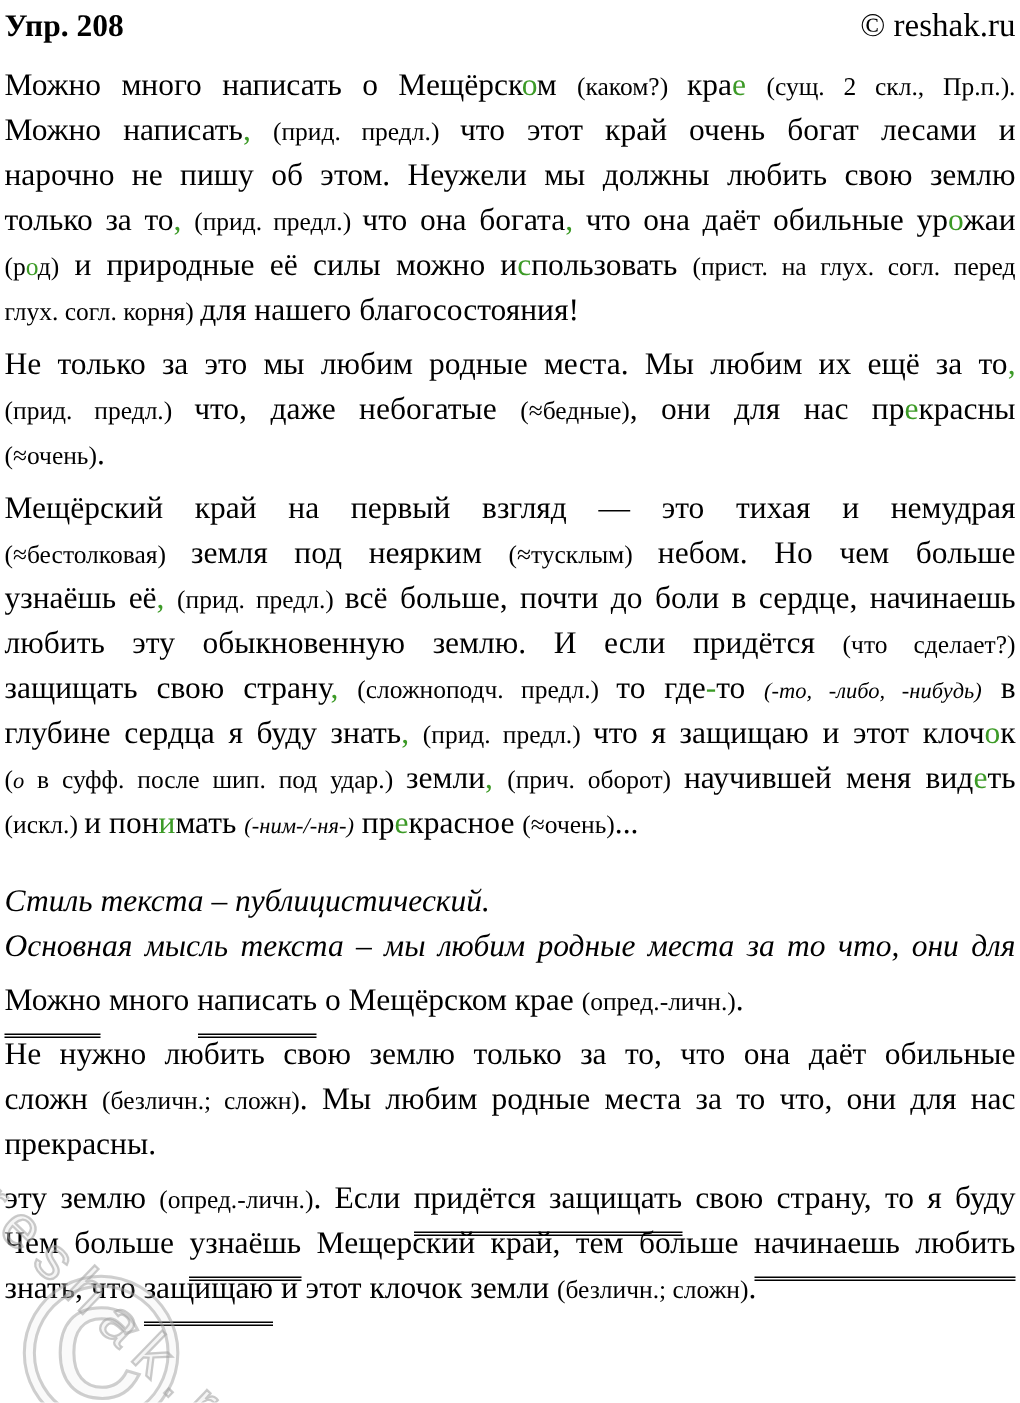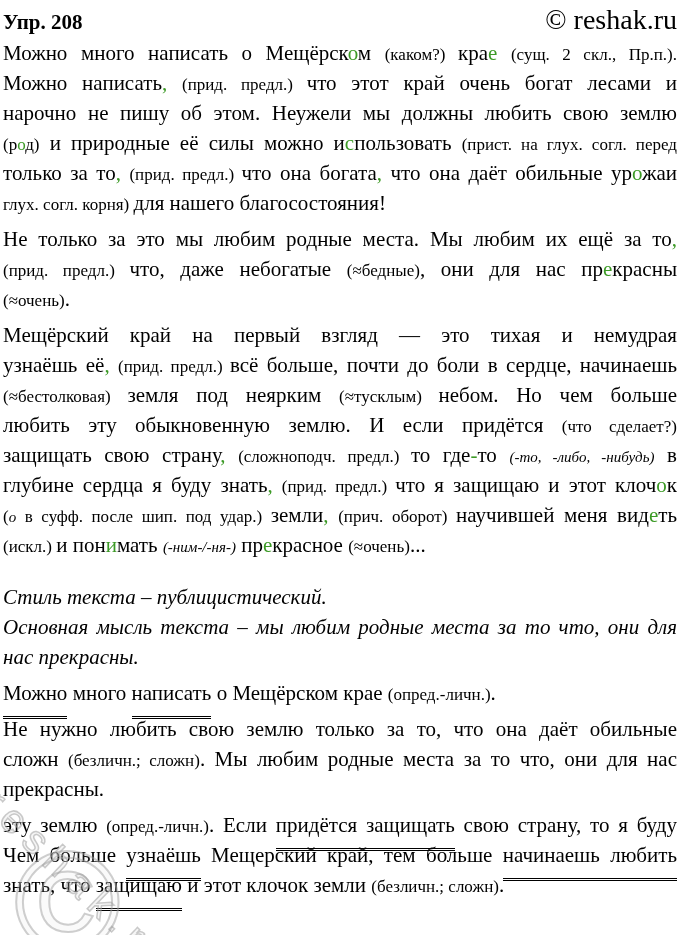--- a/index.html
+++ b/index.html
@@ -4,24 +4,24 @@
 <style>
   html,body{margin:0;padding:0;}
   body{
     width:680px;height:935px;overflow:hidden;position:relative;
     background:#ffffff;color:#000;
     font-family:"Liberation Serif","DejaVu Serif",serif;
   }
   .page{padding:4px 3px 0 3px;position:relative;}
   .header{display:flex;justify-content:space-between;align-items:baseline;margin-bottom:6px;}
   .ex{font-weight:bold;font-size:21px;}
-  .credit{font-size:28px;}
+  .credit{font-size:22px;}
   .para{margin:0 0 6px 0;}
   .gap-lg{margin-top:22px;}
-  .line{height:30px;line-height:22px;font-size:21px;}
+  .line{height:30px;line-height:40px;font-size:21px;}
   .line.j{text-align:justify;text-align-last:justify;}
   .seg-n{}
   .seg-a{font-size:17px;}
   .seg-g{color:var(--green,#3c9a26);}
   .seg-ag{color:var(--green,#3c9a26);font-size:17px;}
   .seg-ai{font-size:15px;font-style:italic;}
   .seg-it{font-style:italic;}
   .seg-u2{border-bottom:3px double #000;padding-bottom:11px;}
   .watermark{position:absolute;left:0;top:772px;width:250px;height:163px;pointer-events:none;z-index:2;overflow:visible;}
   .wm-text{
@@ -47,43 +47,42 @@
   <div class="header">
     <span class="ex">Упр. 208</span>
     <span class="credit">© reshak.ru</span>
   </div>
 
   <div class="content">
     <div class="para">
         <div class="line j"><span class="seg-n">Можно много написать о Мещёрск</span><span class="seg-g">о</span><span class="seg-n">м </span><span class="seg-a">(каком?) </span><span class="seg-n">кра</span><span class="seg-g">е</span><span class="seg-n"> </span><span class="seg-a">(сущ. 2 скл., Пр.п.).</span></div>
         <div class="line j"><span class="seg-n">Можно написать</span><span class="seg-g">,</span><span class="seg-n"> </span><span class="seg-a">(прид. предл.) </span><span class="seg-n">что этот край очень богат лесами и</span></div>
         <div class="line j"><span class="seg-n">нарочно не пишу об этом. Неужели мы должны любить свою землю</span></div>
+        <div class="line j"><span class="seg-n">только за то</span><span class="seg-g">,</span><span class="seg-n"> </span><span class="seg-a">(прид. предл.) </span><span class="seg-n">что она богата</span><span class="seg-g">,</span><span class="seg-n"> что она даёт обильные ур</span><span class="seg-g">о</span><span class="seg-n">жаи</span></div>
         <div class="line j"><span class="seg-a">(р</span><span class="seg-ag">о</span><span class="seg-a">д)</span><span class="seg-n"> и природные её силы можно и</span><span class="seg-g">с</span><span class="seg-n">пользовать </span><span class="seg-a">(прист. на глух. согл. перед</span></div>
-        <div class="line j"><span class="seg-n">только за то</span><span class="seg-g">,</span><span class="seg-n"> </span><span class="seg-a">(прид. предл.) </span><span class="seg-n">что она богата</span><span class="seg-g">,</span><span class="seg-n"> что она даёт обильные ур</span><span class="seg-g">о</span><span class="seg-n">жаи</span></div>
         <div class="line"><span class="seg-a">глух. согл. корня) </span><span class="seg-n">для нашего благосостояния!</span></div>
       </div>
     <div class="para">
         <div class="line j"><span class="seg-n">Не только за это мы любим родные места. Мы любим их ещё за то</span><span class="seg-g">,</span></div>
         <div class="line j"><span class="seg-a">(прид. предл.) </span><span class="seg-n">что, даже небогатые </span><span class="seg-a">(≈бедные)</span><span class="seg-n">, они для нас пр</span><span class="seg-g">е</span><span class="seg-n">красны</span></div>
         <div class="line"><span class="seg-a">(≈очень)</span><span class="seg-n">.</span></div>
       </div>
     <div class="para">
         <div class="line j"><span class="seg-n">Мещёрский край на первый взгляд — это тихая и немудрая</span></div>
+        <div class="line j"><span class="seg-a">(≈бестолковая) </span><span class="seg-n">земля под неярким </span><span class="seg-a">(≈тусклым) </span><span class="seg-n">небом. Но чем больше</span></div>
         <div class="line j"><span class="seg-n">узнаёшь её</span><span class="seg-g">,</span><span class="seg-n"> </span><span class="seg-a">(прид. предл.) </span><span class="seg-n">всё больше, почти до боли в сердце, начинаешь</span></div>
-        <div class="line j"><span class="seg-a">(≈бестолковая) </span><span class="seg-n">земля под неярким </span><span class="seg-a">(≈тусклым) </span><span class="seg-n">небом. Но чем больше</span></div>
         <div class="line j"><span class="seg-n">любить эту обыкновенную землю. И если придётся </span><span class="seg-a">(что сделает?)</span></div>
         <div class="line j"><span class="seg-n">защищать свою страну</span><span class="seg-g">,</span><span class="seg-n"> </span><span class="seg-a">(сложноподч. предл.) </span><span class="seg-n">то где</span><span class="seg-g">-</span><span class="seg-n">то </span><span class="seg-ai">(-то, -либо, -нибудь)</span><span class="seg-n"> в</span></div>
         <div class="line j"><span class="seg-n">глубине сердца я буду знать</span><span class="seg-g">,</span><span class="seg-n"> </span><span class="seg-a">(прид. предл.) </span><span class="seg-n">что я защищаю и этот клоч</span><span class="seg-g">о</span><span class="seg-n">к</span></div>
         <div class="line j"><span class="seg-a">(</span><span class="seg-ai">о</span><span class="seg-a"> в суфф. после шип. под удар.) </span><span class="seg-n">земли</span><span class="seg-g">,</span><span class="seg-n"> </span><span class="seg-a">(прич. оборот) </span><span class="seg-n">научившей меня вид</span><span class="seg-g">е</span><span class="seg-n">ть</span></div>
         <div class="line"><span class="seg-a">(искл.) </span><span class="seg-n">и пон</span><span class="seg-g">и</span><span class="seg-n">мать </span><span class="seg-ai">(-ним-/-ня-)</span><span class="seg-n"> пр</span><span class="seg-g">е</span><span class="seg-n">красное </span><span class="seg-a">(≈очень)</span><span class="seg-n">...</span></div>
       </div>
     <div class="para gap-lg">
         <div class="line"><span class="seg-it">Стиль текста – публицистический.</span></div>
         <div class="line j"><span class="seg-it">Основная мысль текста – мы любим родные места за то что, они для</span></div>
-        <div class="line"><span class="seg-it">нас прекрасны.</span></div>
       </div>
     <div class="para">
         <div class="line"><span class="seg-u2">Можно</span><span class="seg-n"> много </span><span class="seg-u2">написать</span><span class="seg-n"> о Мещёрском крае </span><span class="seg-a">(опред.-личн.)</span><span class="seg-n">.</span></div>
       </div>
     <div class="para">
         <div class="line j"><span class="seg-n">Не нужно любить свою землю только за то, что она даёт обильные</span></div>
         <div class="line j"><span class="seg-n">сложн </span><span class="seg-a">(безличн.; сложн)</span><span class="seg-n">. Мы любим родные места за то что, они для нас</span></div>
         <div class="line"><span class="seg-n">прекрасны.</span></div>
       </div>
     <div class="para">

